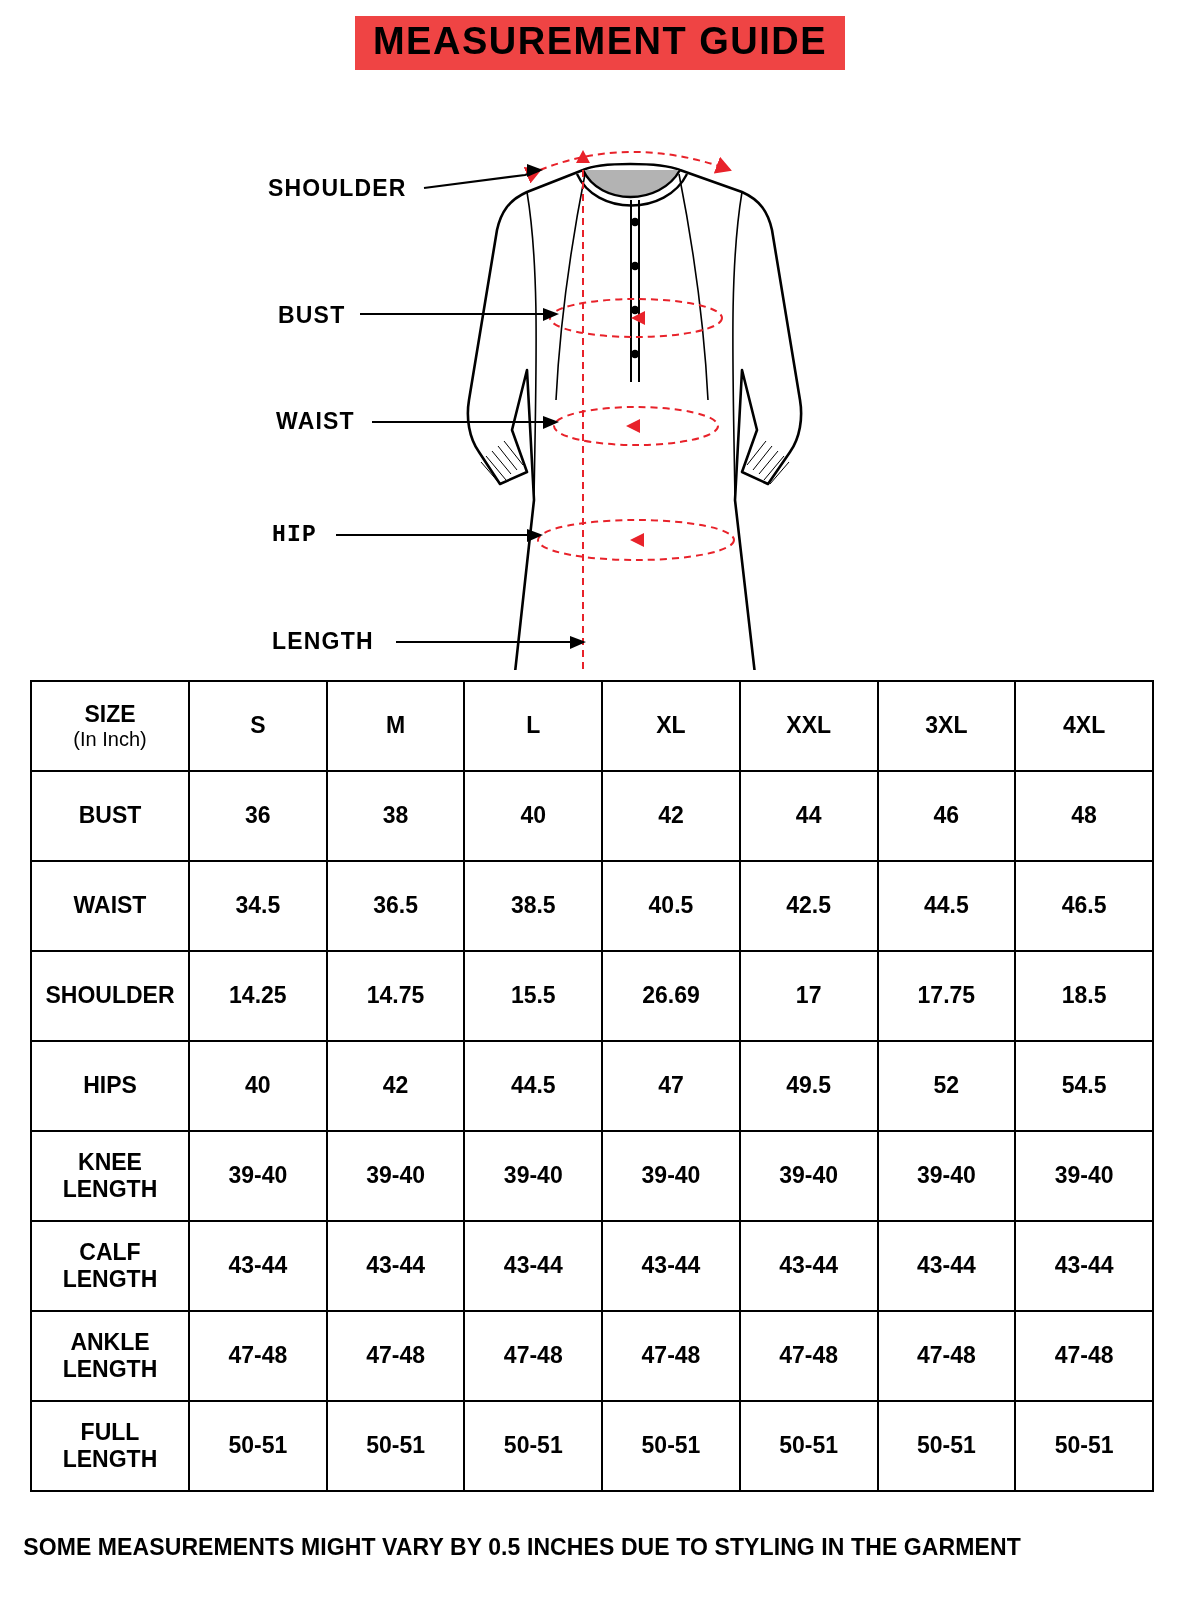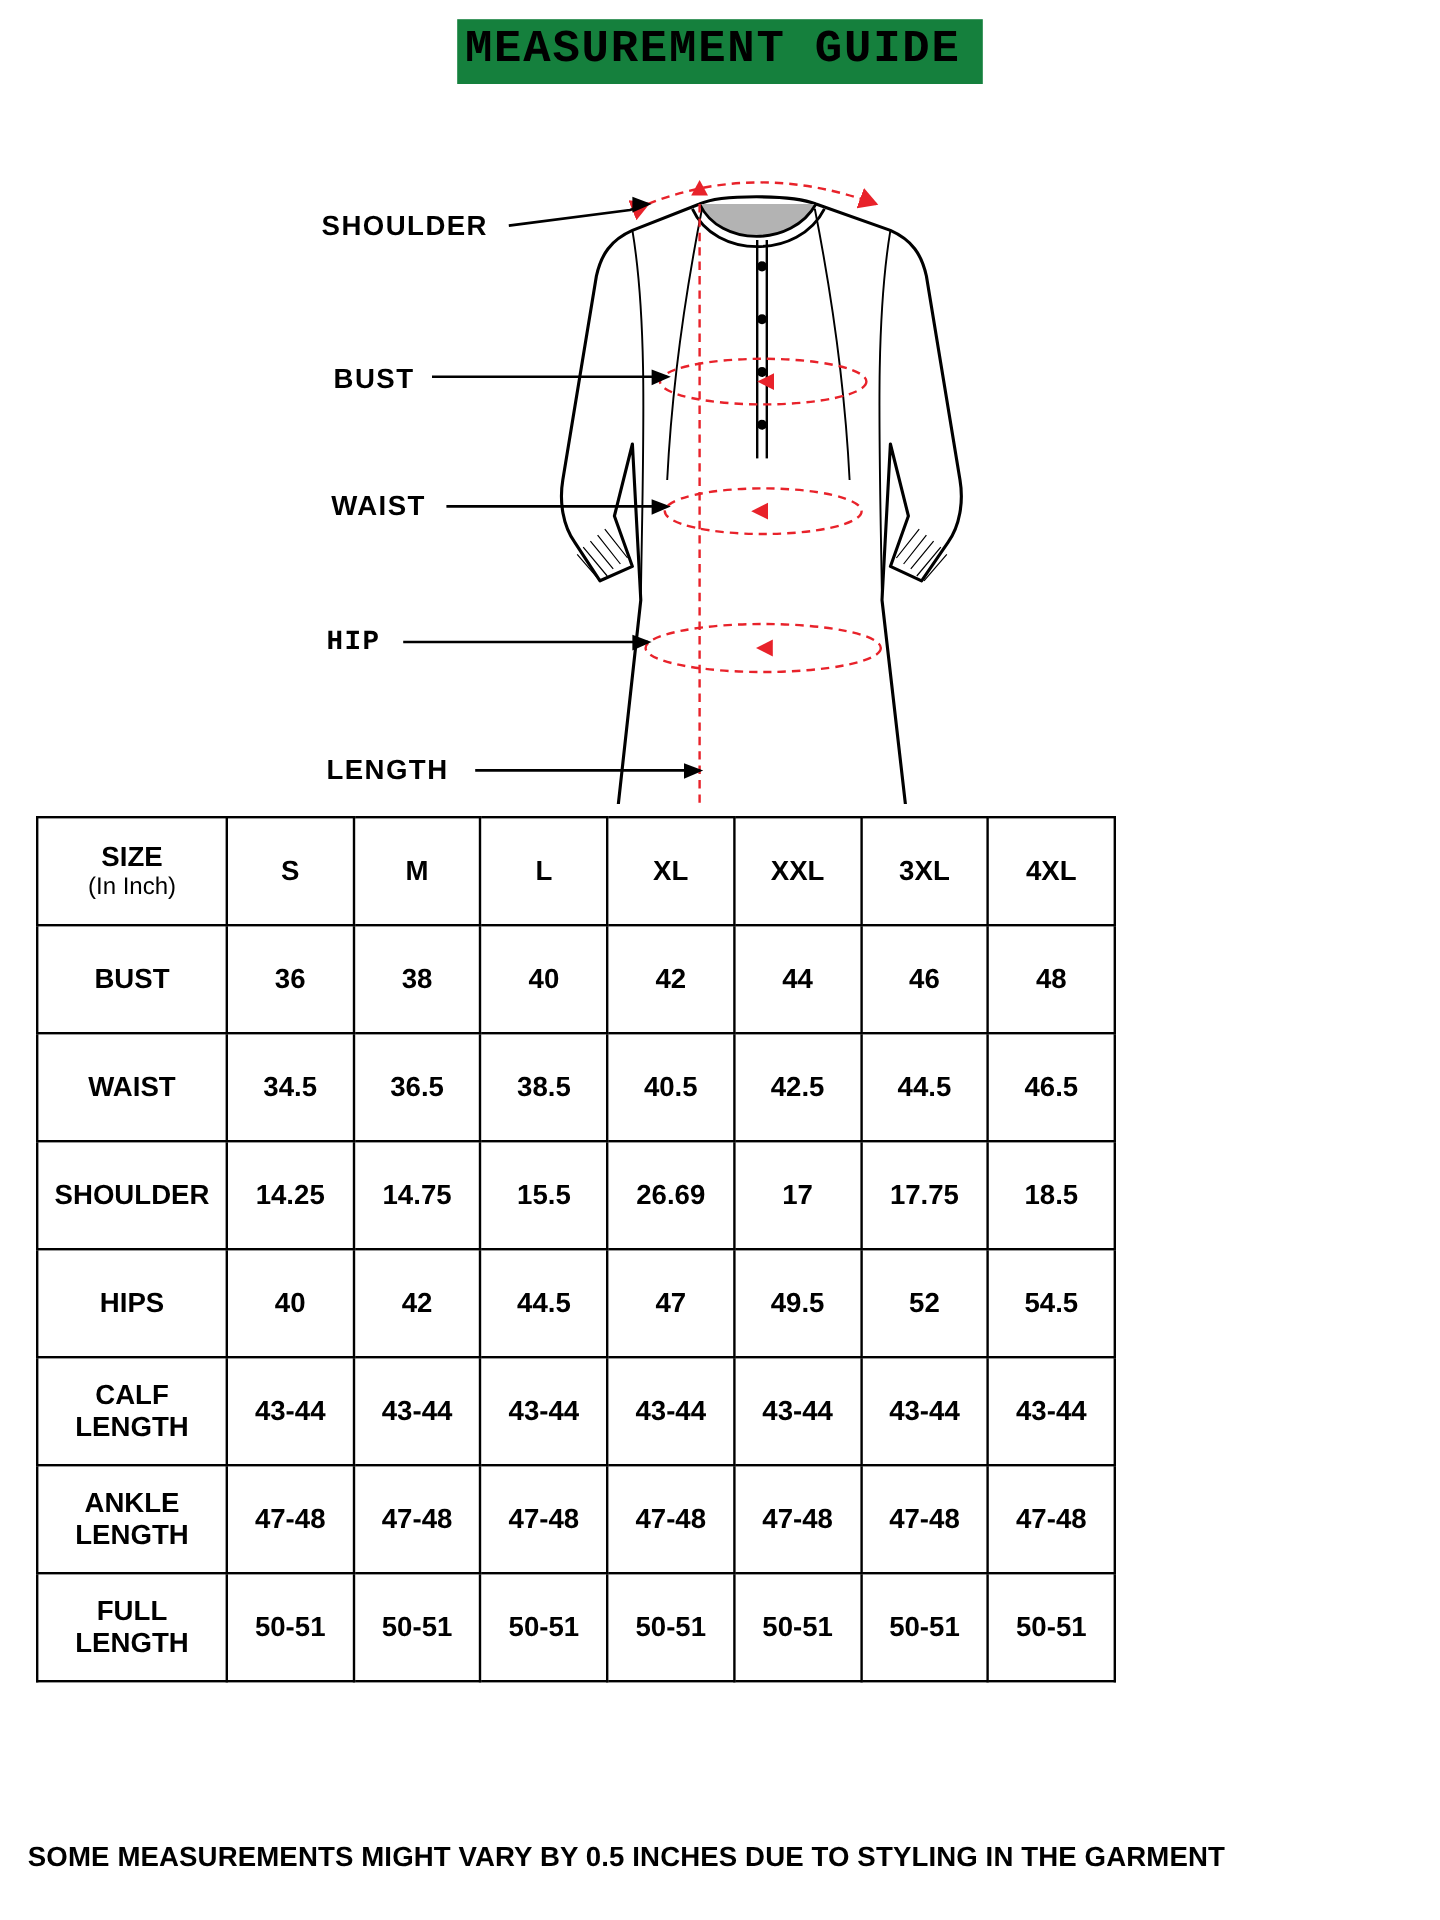--- a/index.html
+++ b/index.html
@@ -21,27 +21,26 @@
     position: relative;
   }
 
   
   .title-wrap {
     text-align: center;
     padding-top: 16px;
   }
   .title {
     display: inline-block;
-    background: #15803d;
+    background: #ef4444;
     font-size: 38px;
     font-weight: bold;
     letter-spacing: 1.5px;
-    padding: 6px 18px 8px 6px;
+    padding: 6px 18px 8px 18px;
     line-height: 1.05;
-    font-family: Liberation Mono, monospace;
   }
 
   
   .illustration {
     position: relative;
     width: 1200px;
     height: 600px;
   }
   .illustration svg {
     position: absolute;
@@ -64,21 +63,21 @@
 
   
   .table-wrap {
     position: absolute;
     left: 30px;
     top: 680px;
     width: 1140px;
   }
   table.size-table {
     border-collapse: collapse;
-    width: 900px;
+    width: 1124px;
     table-layout: fixed;
   }
   table.size-table td, table.size-table th {
     border: 2px solid #000000;
     text-align: center;
     vertical-align: middle;
     font-size: 23px;
     font-weight: bold;
     padding: 0;
     height: 88px;
@@ -318,20 +317,33 @@
           </td>
           <td>40</td>
           <td>42</td>
           <td>44.5</td>
           <td>47</td>
           <td>49.5</td>
           <td>52</td>
           <td>54.5</td>
         </tr>
 
+        <tr>
+          <td class="rowhead">
+            <span>KNEE</span>
+            <span class="l2">LENGTH</span>
+          </td>
+          <td>39-40</td>
+          <td>39-40</td>
+          <td>39-40</td>
+          <td>39-40</td>
+          <td>39-40</td>
+          <td>39-40</td>
+          <td>39-40</td>
+        </tr>
 
         <tr>
           <td class="rowhead">
             <span>CALF</span>
             <span class="l2">LENGTH</span>
           </td>
           <td>43-44</td>
           <td>43-44</td>
           <td>43-44</td>
           <td>43-44</td>

